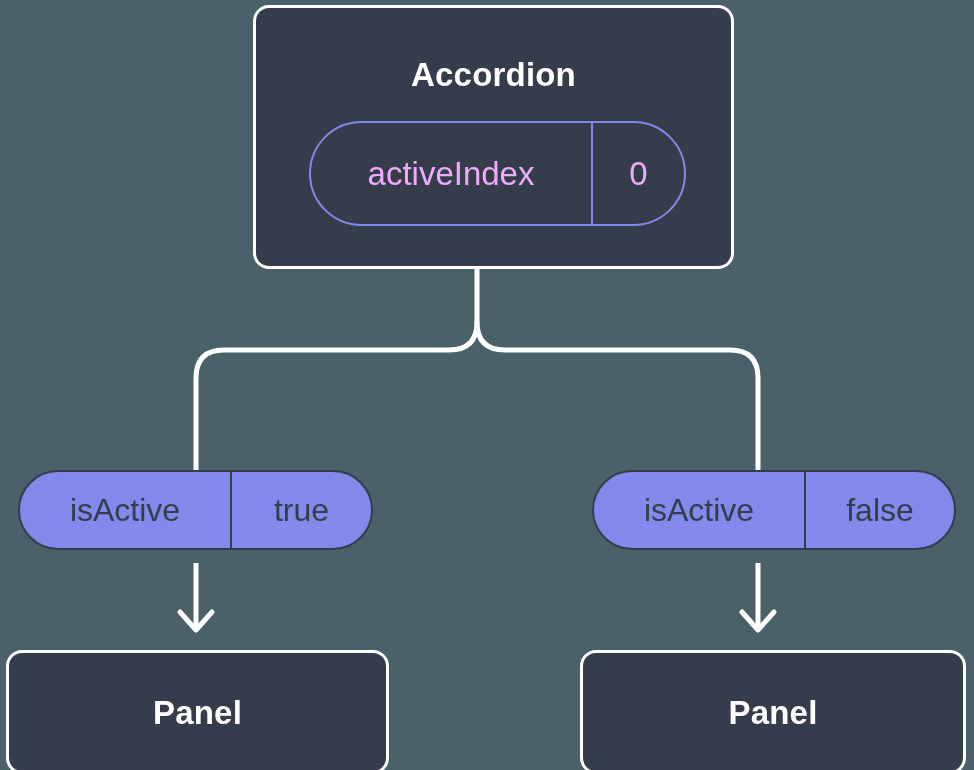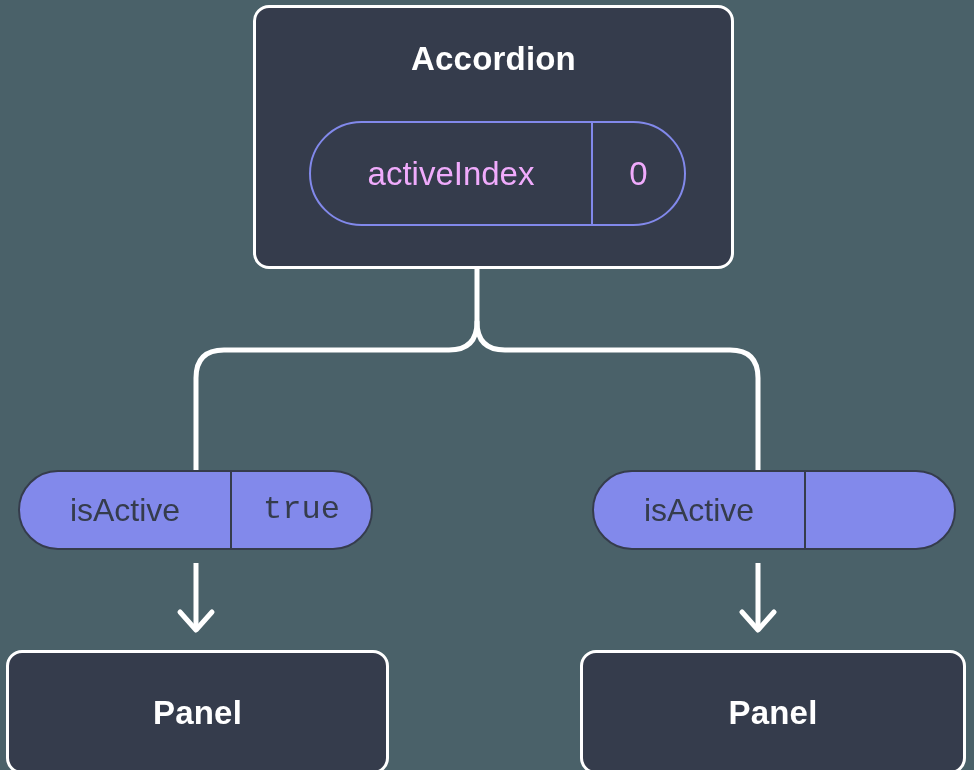--- a/index.html
+++ b/index.html
@@ -54,21 +54,21 @@
     line-height: 1;
     white-space: nowrap;
   }
 
   
   #accordion-box {
     left: 253px;
     top: 5px;
     width: 481px;
     height: 264px;
-    padding-top: 34px;
+    padding-top: 50px;
   }
 
   
   #activeindex-pill {
     position: absolute;
     left: 53px;
     top: 113px;
     width: 377px;
     height: 105px;
     border: 2px solid #8289eb;
@@ -121,21 +121,20 @@
     line-height: 1;
     white-space: nowrap;
   }
 
   .prop-pill .pill-key {
     border-right: 2px solid #353c4c;
   }
 
   .prop-pill .pill-val {
     flex: 1 1 auto;
-    font-family: Liberation Mono, monospace;
   }
 
   #pill-left  { left: 18px;  top: 470px; width: 355px; }
   #pill-left  .pill-key { flex: 0 0 212px; }
 
   #pill-right { left: 592px; top: 470px; width: 364px; }
   #pill-right .pill-key { flex: 0 0 212px; }
 
   
   .panel-box {
@@ -185,20 +184,21 @@
     </div>
   </div>
 
   <div class="prop-pill" id="pill-left">
     <div class="pill-key">isActive</div>
     <div class="pill-val">true</div>
   </div>
 
   <div class="prop-pill" id="pill-right">
     <div class="pill-key">isActive</div>
+    <div class="pill-val">false</div>
   </div>
 
   <div class="node-box panel-box" id="panel-left">
     <div class="node-title">Panel</div>
   </div>
 
   <div class="node-box panel-box" id="panel-right">
     <div class="node-title">Panel</div>
   </div>
 

